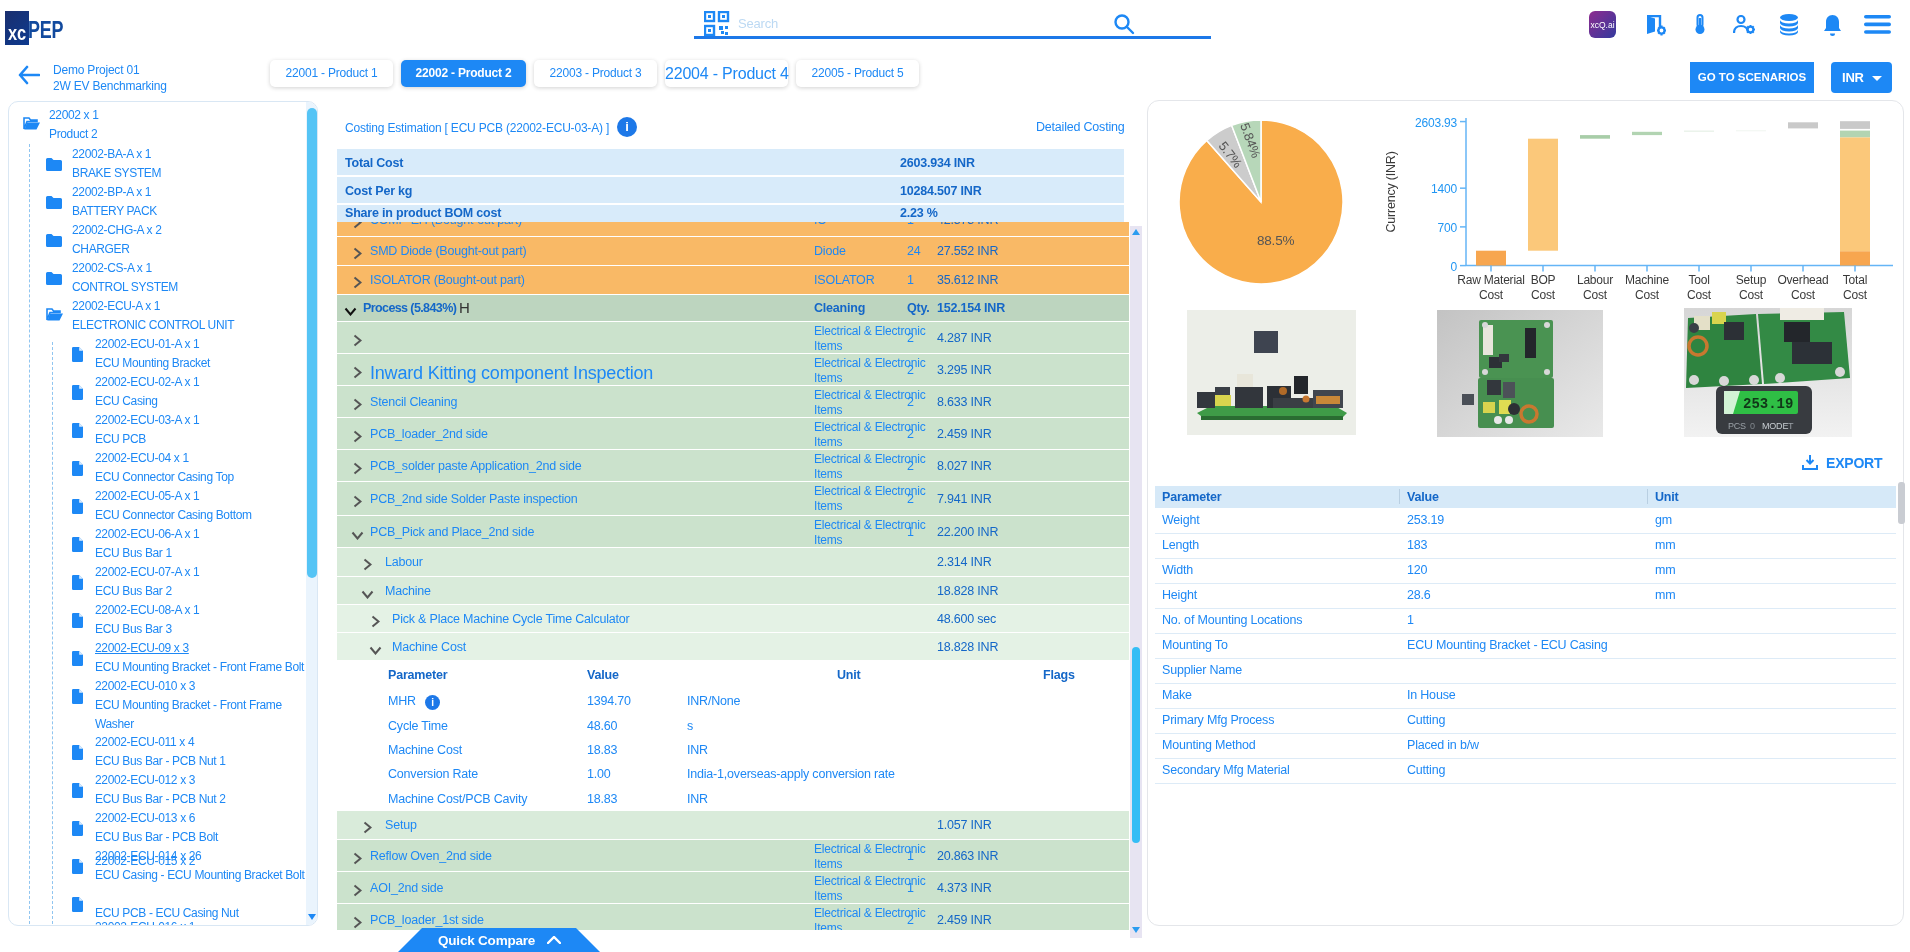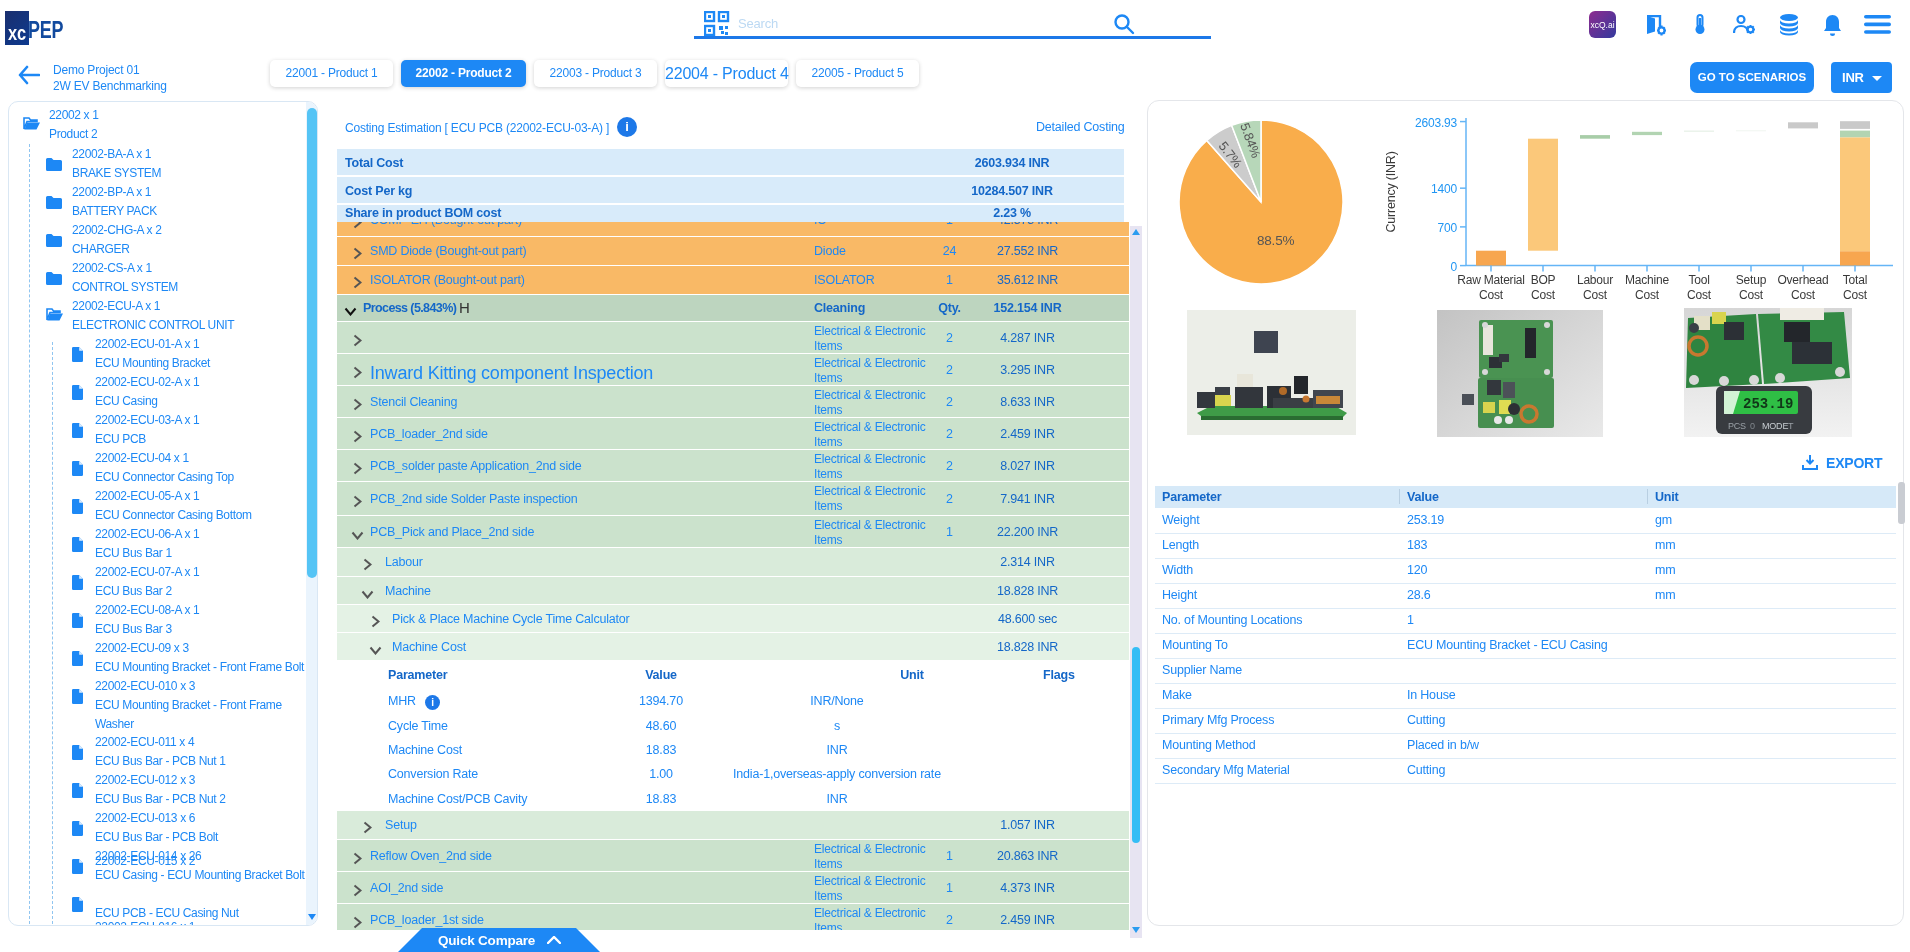--- a/index.html
+++ b/index.html
@@ -3,21 +3,21 @@
 <meta charset="utf-8">
 <style>
   * { margin:0; padding:0; box-sizing:border-box; }
   html,body { width:1910px; height:952px; overflow:hidden; background:#fff;
     font-family:"Liberation Sans", sans-serif; letter-spacing:-0.2px; }
   .nw { white-space:nowrap; }
   .abs { position:absolute; }
   .blue { color:#1d88f5; }
   .dkblue { color:#1467c8; }
   .b { font-weight:bold; }
-  .r { text-align:center; }
+  .r { text-align:left; }
 </style>
 </head>
 <body>
 
 <div class="abs" style="left:0;top:0;width:1910px;height:52px;background:#fff;"></div>
 
 <div class="abs" style="left:5px;top:11px;width:24px;height:34px;background:linear-gradient(135deg,#1a2f6e,#0d3a8f);"></div>
 <div class="abs" style="left:8px;top:22px;font-size:20px;font-weight:bold;color:#fff;transform:scaleX(0.82);transform-origin:left;">xc</div>
 <div class="abs" style="left:28px;top:17px;font-size:23px;font-weight:bold;color:#124a9e;transform:scaleX(0.78);transform-origin:left;">PEP</div>
 
@@ -106,21 +106,21 @@
 </svg>
 <div class="abs blue nw" style="left:53px;top:63px;font-size:12px;">Demo Project 01</div>
 <div class="abs blue nw" style="left:53px;top:79px;font-size:12px;">2W EV Benchmarking</div>
 
 <div class="abs" style="left:270px;top:60px;width:123px;height:27px;border-radius:5px;background:#fff;color:#1d88f5;box-shadow:0 1px 4px rgba(0,0,0,0.18);font-size:12px;text-align:center;line-height:27px;white-space:nowrap;">22001 - Product 1</div>
 <div class="abs" style="left:401px;top:60px;width:125px;height:27px;border-radius:5px;background:#1d88f5;color:#fff;font-weight:bold;box-shadow:0 1px 4px rgba(0,0,0,0.18);font-size:12px;text-align:center;line-height:27px;white-space:nowrap;">22002 - Product 2</div>
 <div class="abs" style="left:534px;top:60px;width:123px;height:27px;border-radius:5px;background:#fff;color:#1d88f5;box-shadow:0 1px 4px rgba(0,0,0,0.18);font-size:12px;text-align:center;line-height:27px;white-space:nowrap;">22003 - Product 3</div>
 <div class="abs" style="left:665px;top:60px;width:123px;height:27px;border-radius:5px;background:#fff;color:#1d88f5;box-shadow:0 1px 4px rgba(0,0,0,0.18);font-size:16px;text-align:center;line-height:27px;white-space:nowrap;">22004 - Product 4</div>
 <div class="abs" style="left:796px;top:60px;width:123px;height:27px;border-radius:5px;background:#fff;color:#1d88f5;box-shadow:0 1px 4px rgba(0,0,0,0.18);font-size:12px;text-align:center;line-height:27px;white-space:nowrap;">22005 - Product 5</div>
 
-<div class="abs" style="left:1690px;top:62px;width:124px;height:31px;background:#1d88f5;border-radius:7px;color:#fff;font-size:11.5px;font-weight:bold;text-align:center;line-height:31px;letter-spacing:0;">GO TO SCENARIOS</div>
+<div class="abs" style="left:1690px;top:62px;width:124px;height:31px;background:#1d88f5;border-radius:0;color:#fff;font-size:11.5px;font-weight:bold;text-align:center;line-height:31px;letter-spacing:0;">GO TO SCENARIOS</div>
 <div class="abs" style="left:1831px;top:62px;width:61px;height:31px;background:#1d88f5;border-radius:4px;color:#fff;">
   <span class="abs" style="left:11px;top:8px;font-size:13px;font-weight:bold;">INR</span>
   <svg class="abs" style="left:40px;top:13px" width="12" height="7" viewBox="0 0 12 7">
       <path d="M1 1 L6 6 L11 1 z" fill="#fff"></path>
     </svg>
 </div>
 
 <div class="abs" id="sidebar" style="left:8px;top:101px;width:310px;height:825px;border:1px solid #d9e7f4;border-radius:10px;overflow:hidden;">
   <div class="abs" id="tree" style="left:0;top:0;width:300px;height:825px;letter-spacing:-0.35px;">
       <div class="abs" style="left:20px;top:42px;width:0;height:780px;border-left:1px dashed #90c5f0;"></div>
@@ -202,21 +202,21 @@
       <svg class="abs" style="left:62px;top:511px" width="12" height="15" viewBox="0 0 12 15">
         <path d="M1 1.3 a1.3 1.3 0 0 1 1.3 -1.3 h5.9 L12 3.8 v9.9 a1.3 1.3 0 0 1 -1.3 1.3 h-8.4 a1.3 1.3 0 0 1 -1.3 -1.3 z" fill="#1d88f5"></path>
         <path d="M8.2 0 L12 3.8 H8.2 z" fill="#fff" opacity="0.85"></path>
       </svg>
       <div class="abs blue nw" style="left:86px;top:501px;font-size:12px;">22002-ECU-08-A x 1</div>
       <div class="abs blue nw" style="left:86px;top:520px;font-size:12px;">ECU Bus Bar 3</div>
       <svg class="abs" style="left:62px;top:549px" width="12" height="15" viewBox="0 0 12 15">
         <path d="M1 1.3 a1.3 1.3 0 0 1 1.3 -1.3 h5.9 L12 3.8 v9.9 a1.3 1.3 0 0 1 -1.3 1.3 h-8.4 a1.3 1.3 0 0 1 -1.3 -1.3 z" fill="#1d88f5"></path>
         <path d="M8.2 0 L12 3.8 H8.2 z" fill="#fff" opacity="0.85"></path>
       </svg>
-      <div class="abs blue nw" style="left:86px;top:539px;font-size:12px;">22002-ECU-09 x 3</div>
+      <div class="abs blue nw" style="left:86px;top:539px;font-size:12px;text-decoration:underline;">22002-ECU-09 x 3</div>
       <div class="abs blue nw" style="left:86px;top:558px;font-size:12px;">ECU Mounting Bracket - Front Frame Bolt</div>
       <svg class="abs" style="left:62px;top:587px" width="12" height="15" viewBox="0 0 12 15">
         <path d="M1 1.3 a1.3 1.3 0 0 1 1.3 -1.3 h5.9 L12 3.8 v9.9 a1.3 1.3 0 0 1 -1.3 1.3 h-8.4 a1.3 1.3 0 0 1 -1.3 -1.3 z" fill="#1d88f5"></path>
         <path d="M8.2 0 L12 3.8 H8.2 z" fill="#fff" opacity="0.85"></path>
       </svg>
       <div class="abs blue nw" style="left:86px;top:577px;font-size:12px;">22002-ECU-010 x 3</div>
       <div class="abs blue nw" style="left:86px;top:596px;font-size:12px;">ECU Mounting Bracket - Front Frame</div>
       <div class="abs blue nw" style="left:86px;top:615px;font-size:12px;">Washer</div>
       <svg class="abs" style="left:62px;top:643px" width="12" height="15" viewBox="0 0 12 15">
         <path d="M1 1.3 a1.3 1.3 0 0 1 1.3 -1.3 h5.9 L12 3.8 v9.9 a1.3 1.3 0 0 1 -1.3 1.3 h-8.4 a1.3 1.3 0 0 1 -1.3 -1.3 z" fill="#1d88f5"></path>

